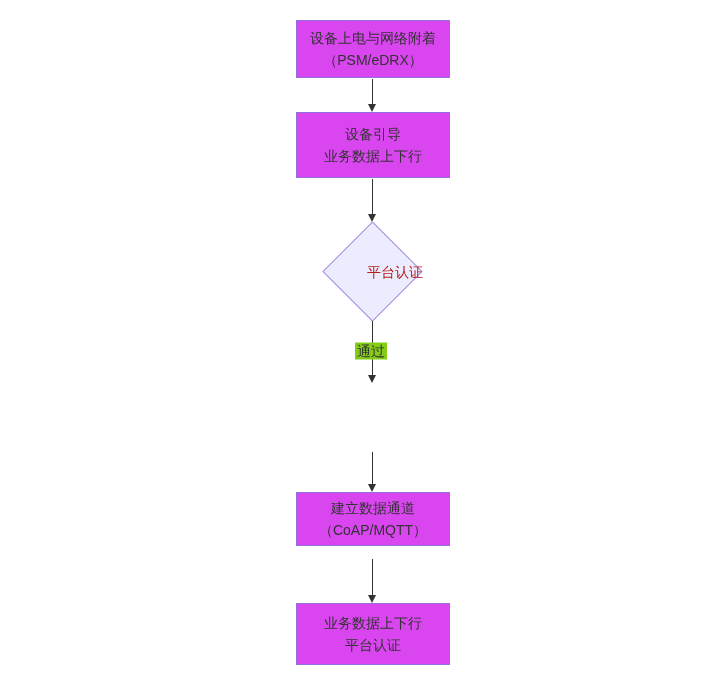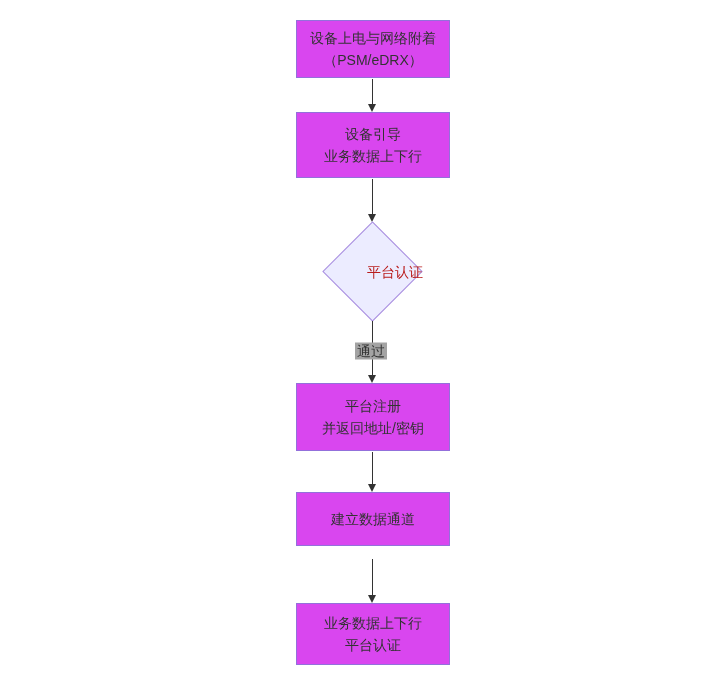--- a/index.html
+++ b/index.html
@@ -57,21 +57,21 @@
     position: absolute;
     width: 0;
     height: 0;
     border-left: 4.5px solid transparent;
     border-right: 4.5px solid transparent;
     border-top: 8px solid #333333;
   }
   .edge-label {
     position: absolute;
     transform: translate(-50%, -50%);
-    background: #a3a3a3;
+    background: #84cc16;
     color: #333333;
     font-size: 14px;
     line-height: 17px;
     padding: 0 2px;
     white-space: nowrap;
   }
 </style>
 </head>
 <body>
 
@@ -93,30 +93,27 @@
   <div class="edge-line" style="left:372px; top:179px; height:35px;"></div>
   <div class="arrowhead" style="left:368px; top:214px;"></div>
 
   <div class="diamond-shape" style="left:337px; top:236px;"></div>
   <div class="diamond-label" style="left:373px; top:272px;">平台认证</div>
 
   <div class="edge-line" style="left:372px; top:321px; height:54px;"></div>
   <div class="edge-label" style="left:371px; top:351px;">通过</div>
   <div class="arrowhead" style="left:368px; top:375px;"></div>
 
-  <div class="node" style="left:296px; top:383px; height:68px;">
-    <div>平台注册</div>
-    <div>并返回地址/密钥</div>
-  </div>
 
   <div class="edge-line" style="left:372px; top:452px; height:32px;"></div>
   <div class="arrowhead" style="left:368px; top:484px;"></div>
 
   <div class="node" style="left:296px; top:492px; height:54px;">
     <div>建立数据通道</div>
+    <div>（CoAP/MQTT）</div>
   </div>
 
   <div class="edge-line" style="left:372px; top:559px; height:36px;"></div>
   <div class="arrowhead" style="left:368px; top:595px;"></div>
 
   <div class="node" style="left:296px; top:603px; height:62px;">
     <div>业务数据上下行</div>
     <div>平台认证</div>
   </div>
 

